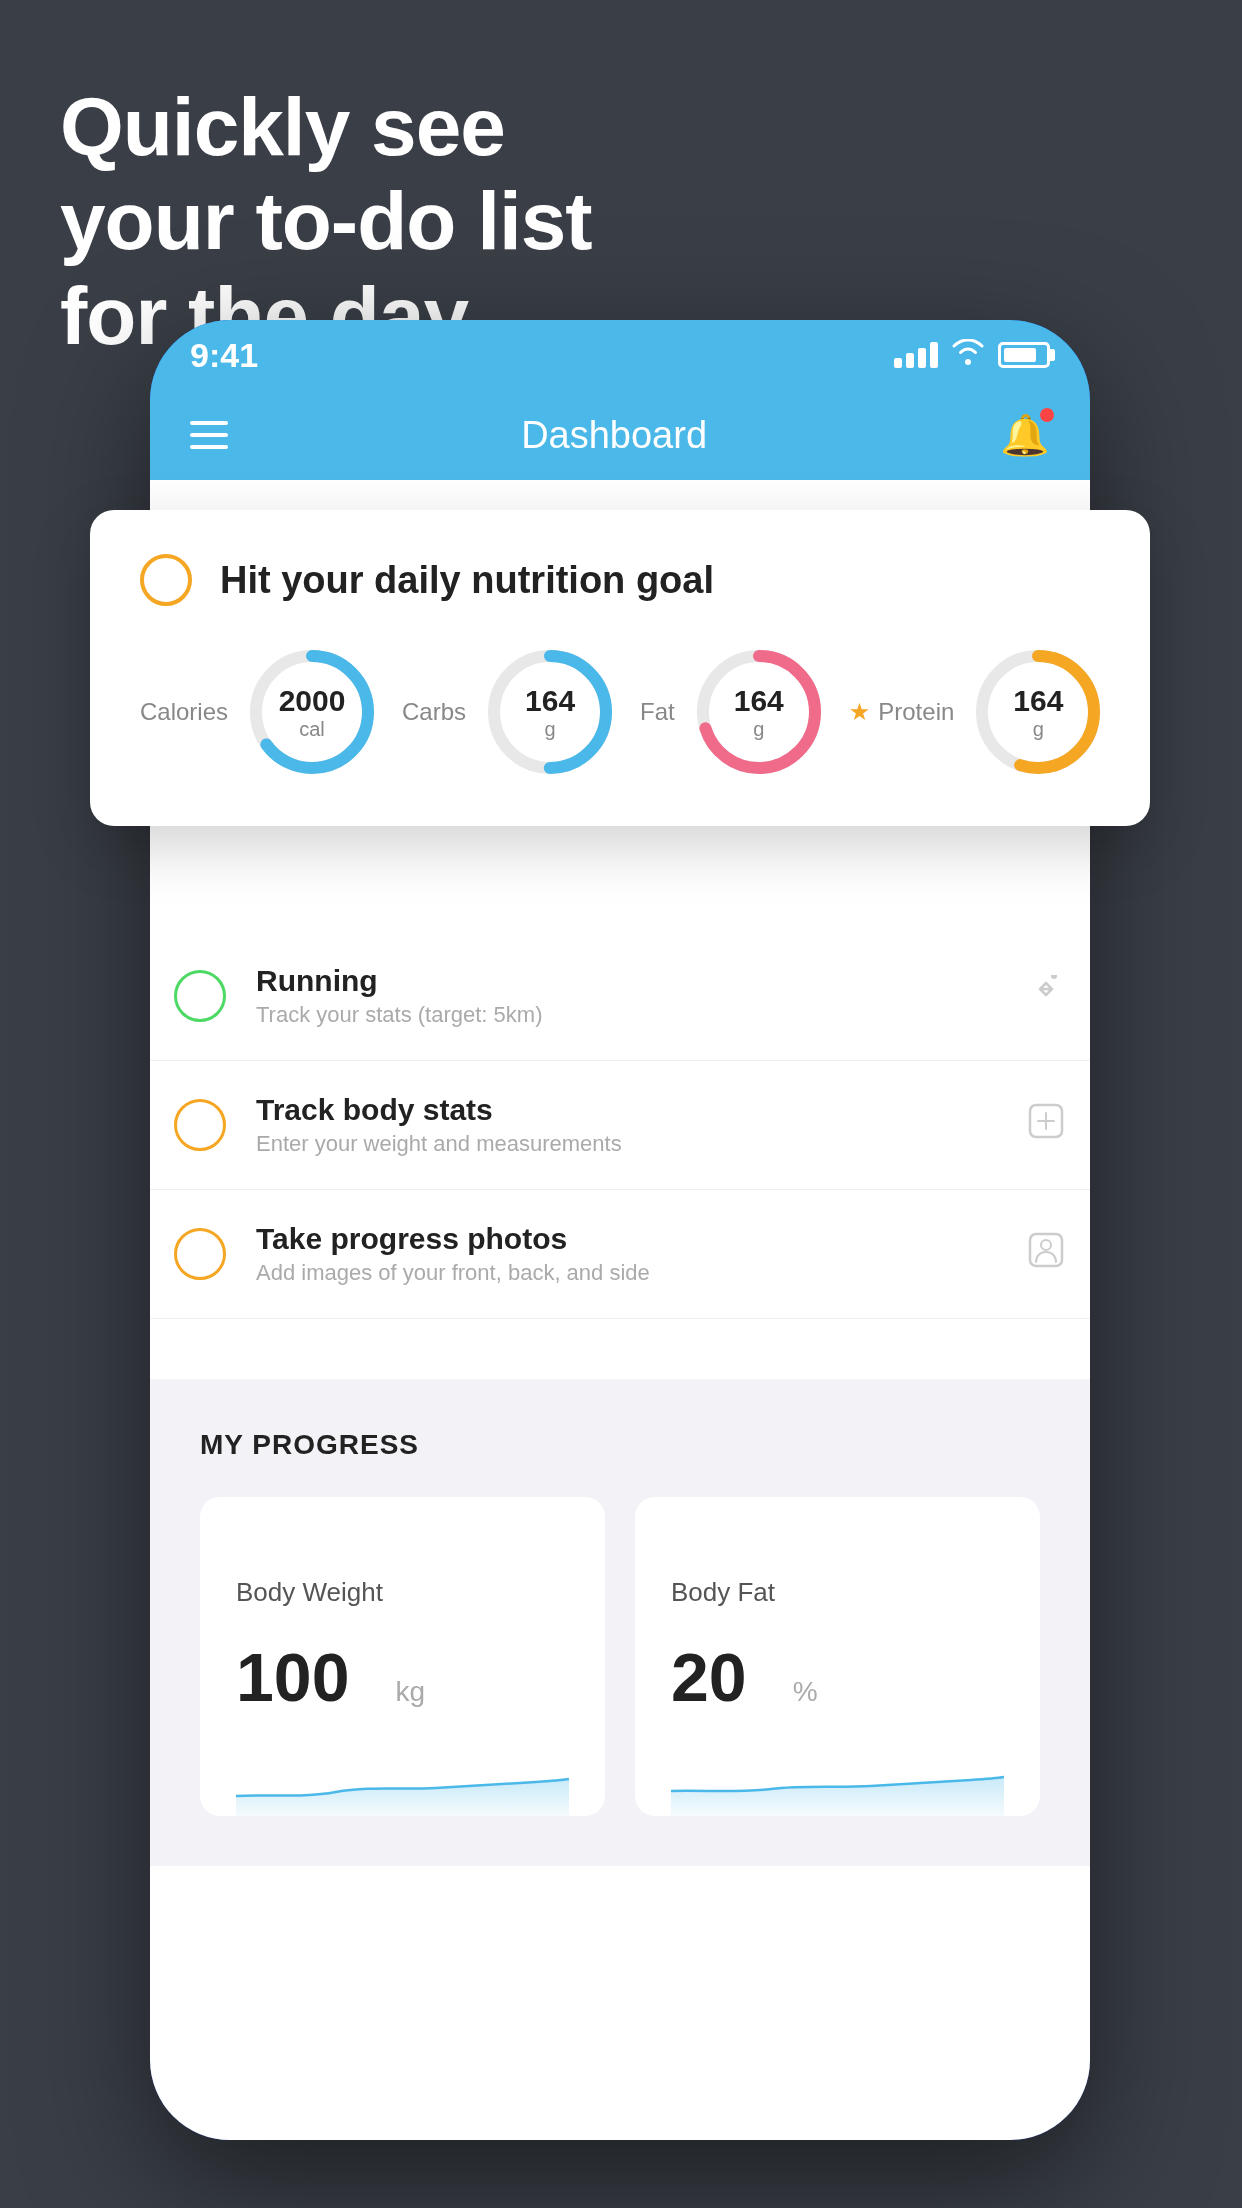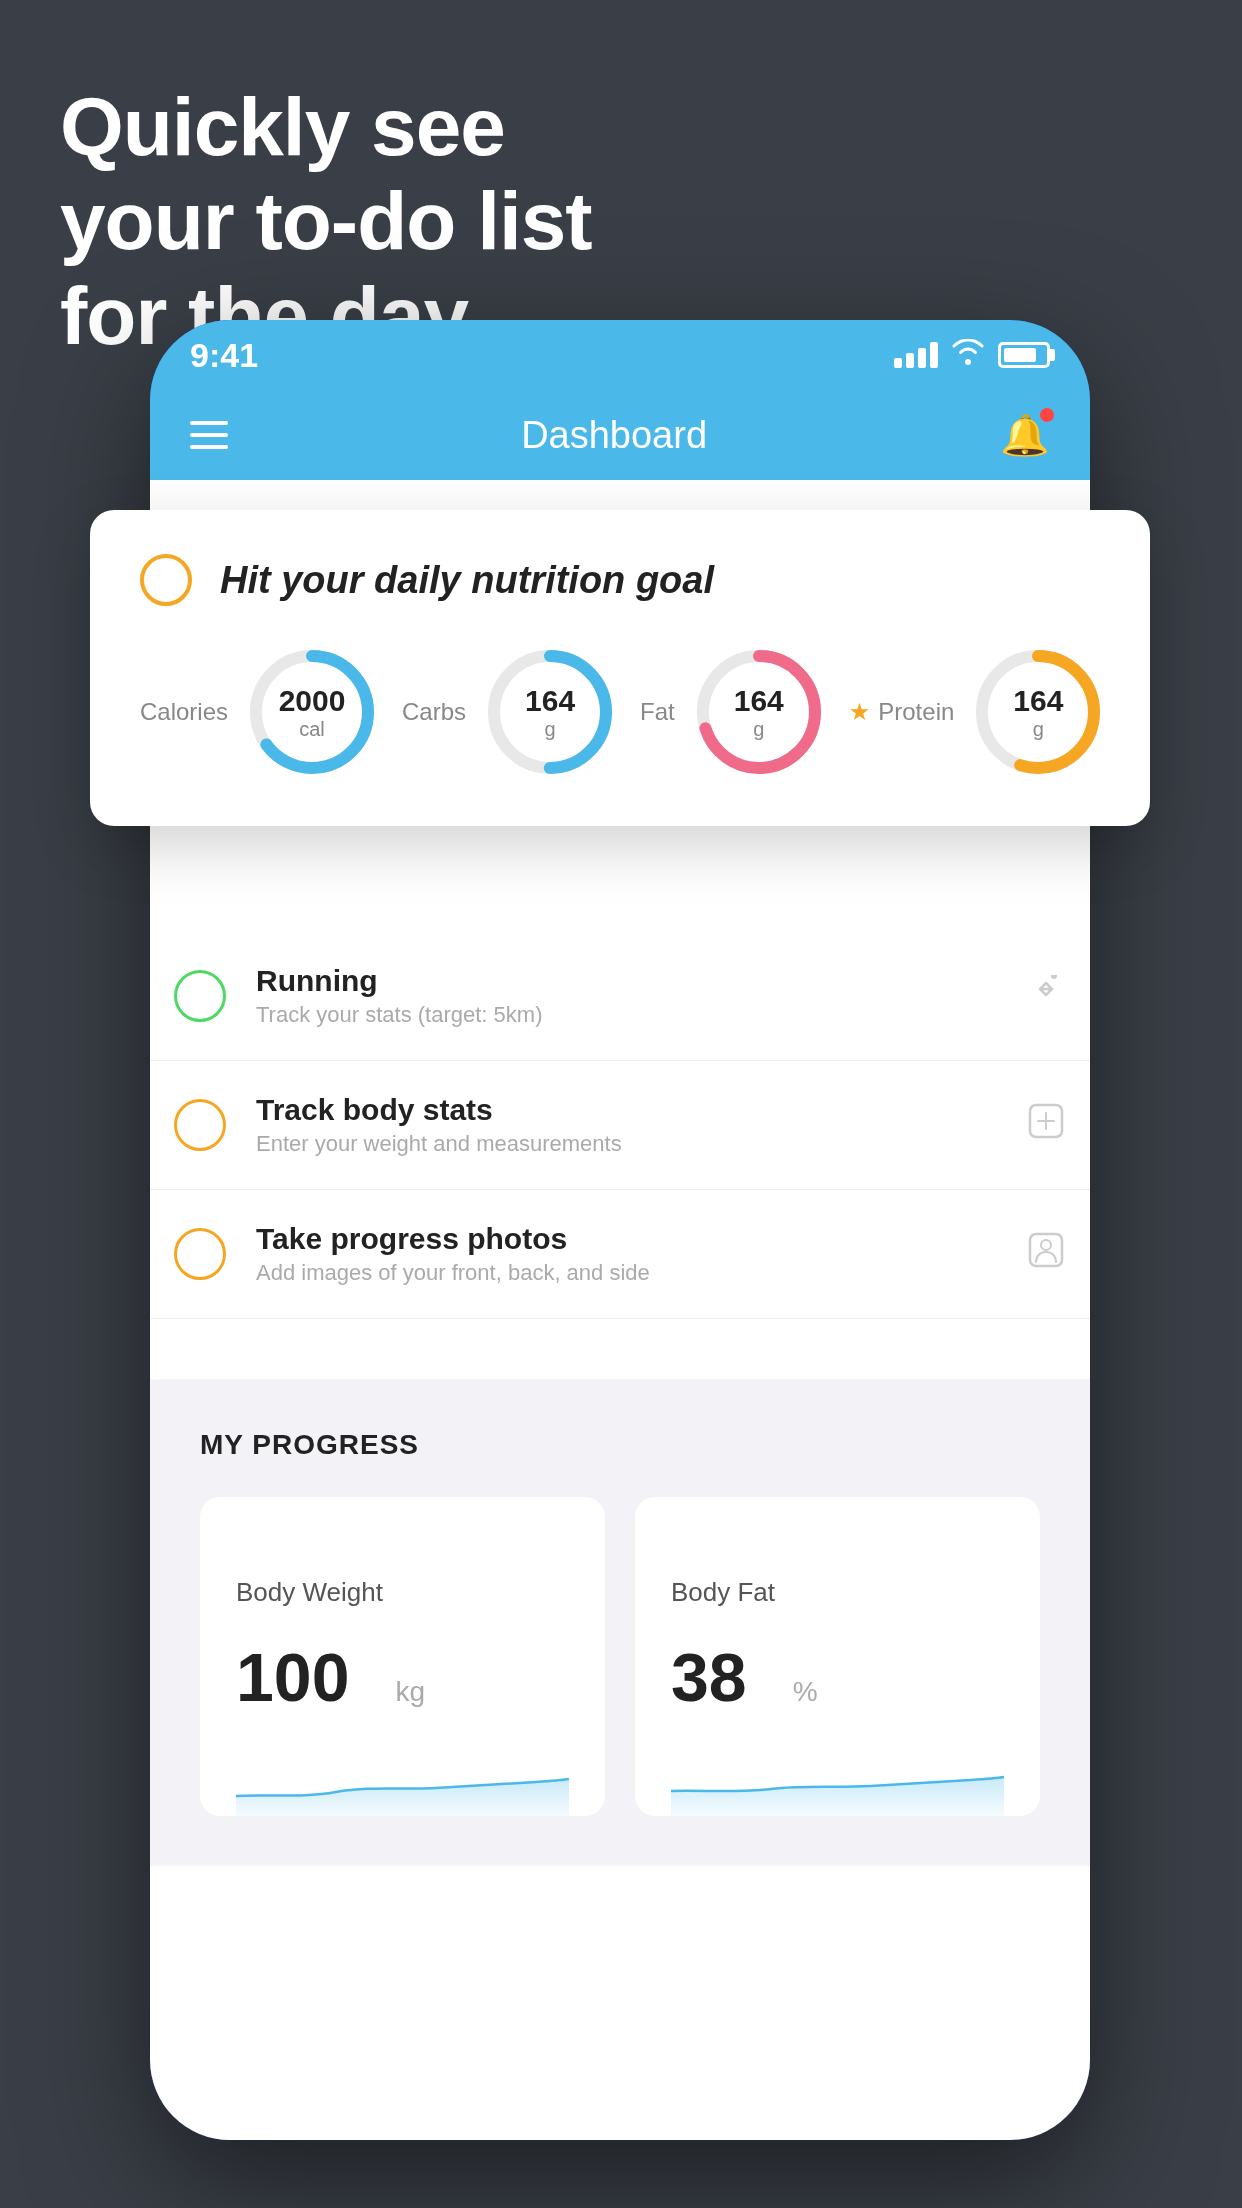--- a/index.html
+++ b/index.html
@@ -169,21 +169,20 @@
       border-radius: 24px;
       padding: 44px 50px;
       box-shadow: 0 20px 60px rgba(0,0,0,0.18);
       z-index: 10;
     }
     .card-row-title {
       display: flex;
       align-items: center;
       gap: 28px;
       margin-bottom: 36px;
-      font-style: italic;
     }
     .circle-check {
       width: 52px;
       height: 52px;
       border-radius: 50%;
       border: 4px solid #f5a623;
       flex-shrink: 0;
     }
     .card-main-title {
       font-size: 38px;
@@ -455,21 +454,21 @@
               </defs>
               <path d="M0 50 C30 48 60 52 90 46 C120 40 150 44 180 42 C210 40 240 38 270 36 C285 35 295 34 300 33" stroke="#4ab8e8" stroke-width="2.5" fill="none"></path>
               <path d="M0 50 C30 48 60 52 90 46 C120 40 150 44 180 42 C210 40 240 38 270 36 C285 35 295 34 300 33 L300 70 L0 70 Z" fill="url(#grad1)"></path>
             </svg>
           </div>
         </div>
 
         <div class="progress-card">
           <div class="progress-card-title">Body Fat</div>
           <div class="progress-value-row">
-            <span class="progress-value">38</span>
+            <span class="progress-value">20</span>
             <span class="progress-unit">%</span>
           </div>
           <div class="progress-chart">
             <svg class="chart-svg" viewBox="0 0 300 70" preserveAspectRatio="none">
               <defs>
                 <linearGradient id="grad2" x1="0" y1="0" x2="0" y2="1">
                   <stop offset="0%" stop-color="#4ab8e8" stop-opacity="0.3"></stop>
                   <stop offset="100%" stop-color="#4ab8e8" stop-opacity="0.05"></stop>
                 </linearGradient>
               </defs>

